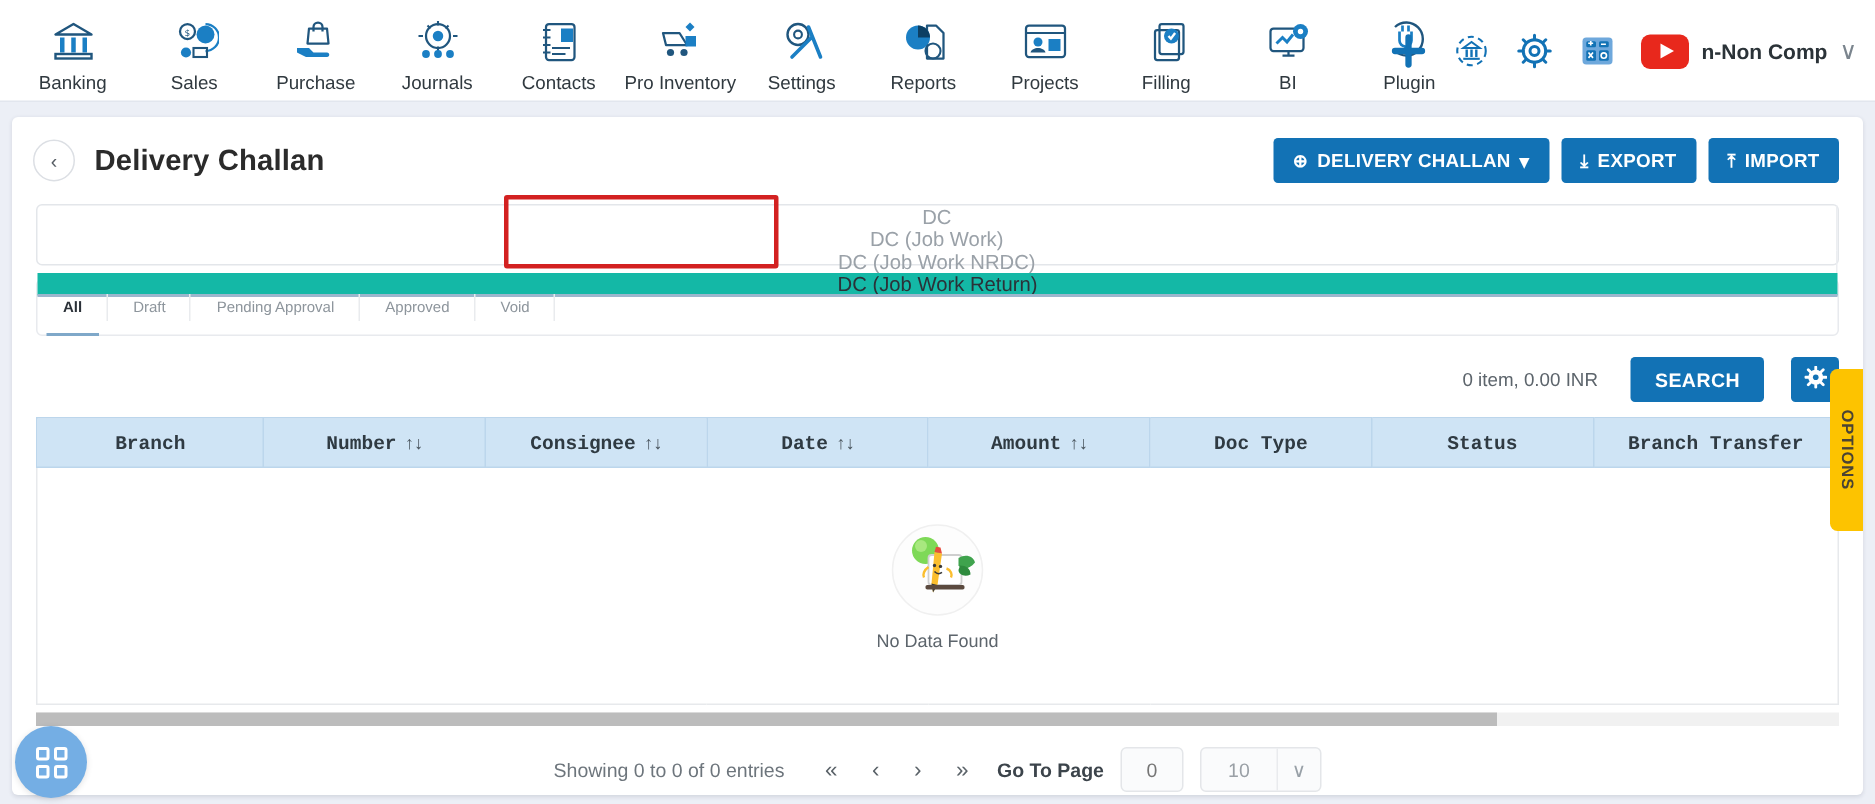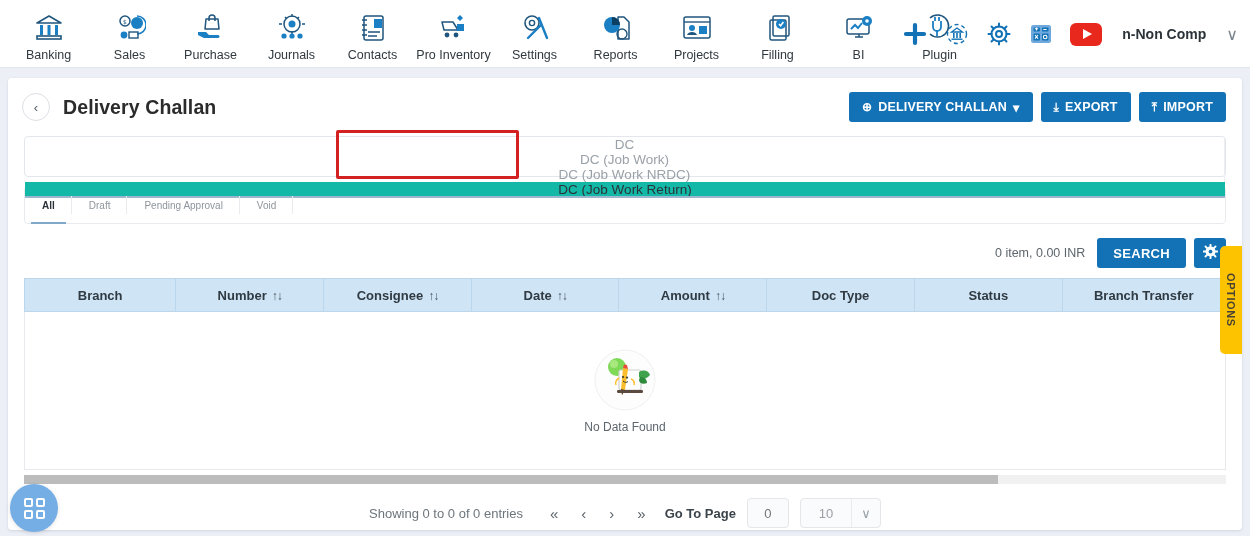--- a/index.html
+++ b/index.html
@@ -27,21 +27,21 @@
   .nav-item .ico { height: 36px; display: flex; align-items: center; justify-content: center; }
   .nav-item .lbl {
     font-size: 12.5px; color: #30393f; margin-top: 2px;
     white-space: nowrap; font-weight: 400;
   }
   .nav-right {
     position: absolute; right: 8px; top: 0; height: 68px;
     display: flex; align-items: center; gap: 16px; padding-right: 4px;
   }
   .nav-right .ricon { cursor: pointer; display: flex; align-items: center; }
-  .acct { display: flex; align-items: center; gap: 20px; cursor: pointer; }
+  .acct { display: flex; align-items: center; gap: 8px; cursor: pointer; }
   .acct .yt {
     width: 32px; height: 23px; background: #e8281c; border-radius: 6px;
     display: flex; align-items: center; justify-content: center;
   }
   .acct .yt::after {
     content: ""; width: 0; height: 0;
     border-left: 9px solid #fff; border-top: 5.5px solid transparent; border-bottom: 5.5px solid transparent;
     margin-left: 2px;
   }
   .acct .aname { font-size: 14px; color: #2b3338; font-weight: 600; white-space: nowrap; }
@@ -121,21 +121,21 @@
   }
   .stab.active { color: #2b3138; font-weight: 700; }
   .stab.active::before {
     content: ""; position: absolute; left: 6px; right: 6px; bottom: -1px;
     height: 2px; background: #7fa8c9;
   }
 
   
   .searchrow {
     display: flex; align-items: center; justify-content: flex-end;
-    padding: 14px 16px 10px; gap: 8px;
+    padding: 14px 16px 10px; gap: 18px;
   }
   .itemcount { font-size: 12.5px; color: #5d656c; margin-right: 4px; }
   .btn-search {
     background: #1272b5; color: #fff; border: none; border-radius: 3px;
     font-size: 13px; font-weight: 700; letter-spacing: .3px;
     height: 30px; padding: 0 16px; cursor: pointer;
     font-family: "Liberation Sans", sans-serif;
   }
   .btn-gear {
     background: #1272b5; border: none; border-radius: 3px;
@@ -144,20 +144,21 @@
   }
 
   
   .tablearea { padding: 0 16px; }
   .tbl { width: 100%; border-collapse: collapse; table-layout: fixed; }
   .tbl th {
     background: #cfe4f5; color: #2f3a42; font-size: 13px; font-weight: 700;
     height: 33px; border-right: 1px solid #bcd6ec; border-top: 1px solid #bcd6ec;
     border-bottom: 1px solid #bcd6ec; text-align: center; padding: 0 4px;
     white-space: nowrap;
+    font-family: Liberation Mono, monospace;
   }
   .tbl th:first-child { border-left: 1px solid #bcd6ec; }
   .sorticon { color: #4a555e; font-size: 12px; margin-left: 5px; letter-spacing: -1px; }
   .emptyrow td {
     border: 1px solid #e7e9ec; border-top: none; height: 158px;
     text-align: center; vertical-align: middle;
   }
   .empty-ill { margin: 0 auto 8px; width: 64px; height: 64px; position: relative; }
   .empty-txt { font-size: 12px; color: #5d656c; }
 
@@ -448,20 +449,21 @@
       <div class="doctab active">DC (Job Work Return)</div>
     </div>
     <div class="redbox" style="left:328px; top:-6px; width:183px; height:49px;"></div>
   </div>
 
   <div class="statusbar-wrap">
     <div class="statusbar">
       <div class="stab active">All</div>
       <div class="stab">Draft</div>
       <div class="stab">Pending Approval</div>
+      <div class="stab">Approved</div>
       <div class="stab">Void</div>
     </div>
   </div>
 
   <div class="searchrow">
     <span class="itemcount">0 item, 0.00 INR</span>
     <button class="btn-search">SEARCH</button>
     <button class="btn-gear">
       <span>
         <svg width="15" height="15" viewBox="0 0 24 24">

